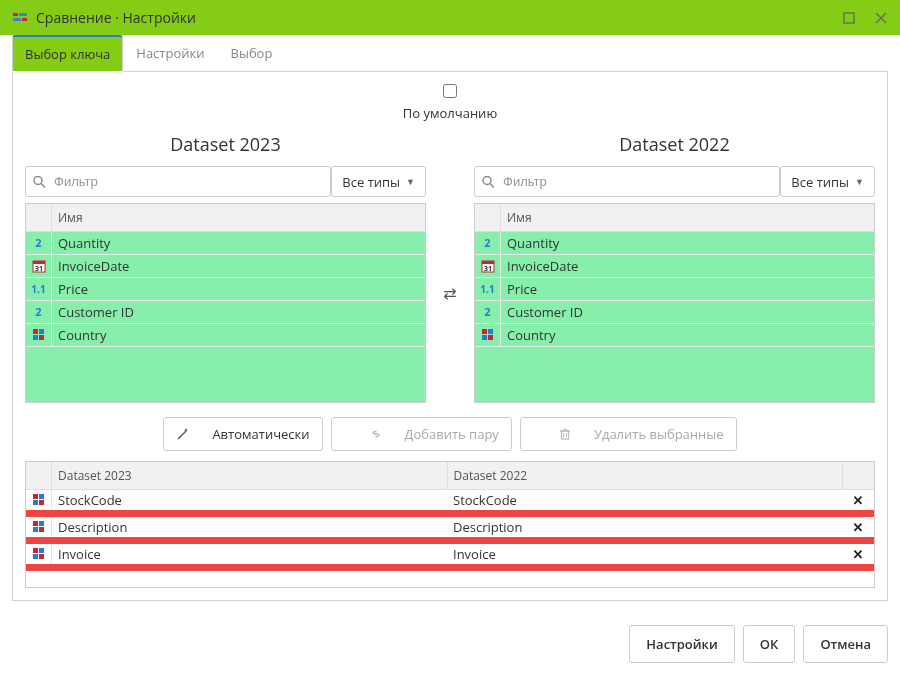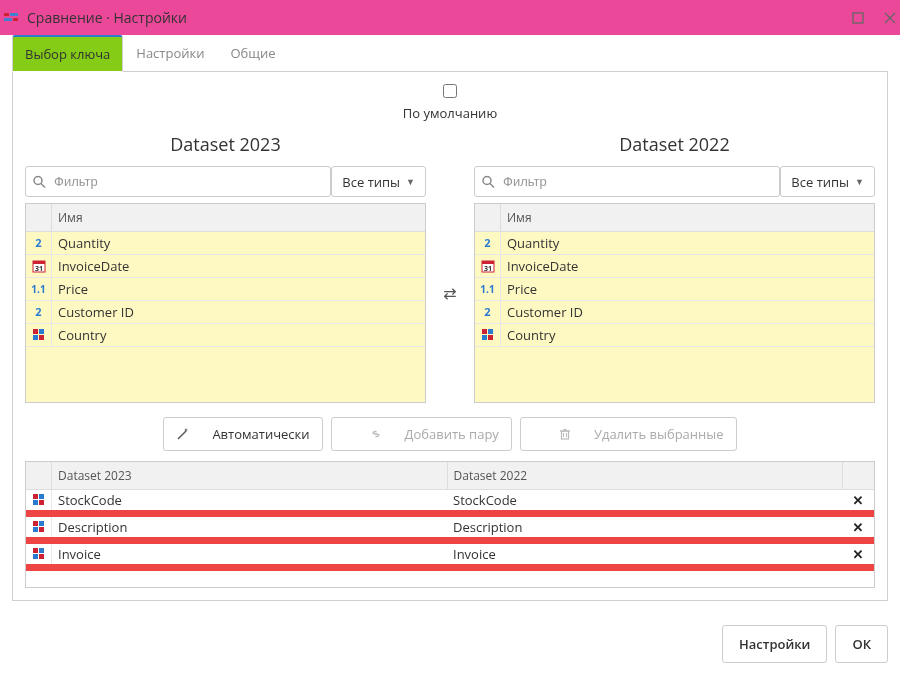--- a/index.html
+++ b/index.html
@@ -1,18 +1,18 @@
 <!DOCTYPE html>
 <html><head>
   <meta charset="utf-8">
   <style>
     * { box-sizing: border-box; margin: 0; padding: 0; }
     body { font-family: -apple-system, "Segoe UI", "Open Sans", sans-serif; font-size: 13px; color: #333; background: #fff; width: 900px; height: 675px; overflow: hidden; }
     .window { display: flex; flex-direction: column; height: 100%; }
-    .title-bar { display: flex; align-items: center; padding: 8px 3px; background: #ec4899; }
+    .title-bar { display: flex; align-items: center; padding: 8px 12px; background: #84cc16; }
     .title-bar .icon { width: 16px; height: 16px; margin-right: 8px; display: flex; align-items: center; justify-content: center; font-size: 10px; }
     .title-bar .title { flex: 1; font-size: 14px; color: #333; }
     .title-bar .win-controls { display: flex; gap: 18px; }
     .title-bar .win-controls span { cursor: pointer; color: #666; font-size: 14px; width: 14px; height: 14px; display: flex; align-items: center; justify-content: center; }
     .tabs { display: flex; padding: 0 12px; }
     .tab { padding: 8px 12px; font-size: 13px; color: #888; cursor: pointer; position: relative; }
     .tab.active { color: #333; border: 1px solid #d0d0d0; border-bottom: 1px solid #fff; border-top: 2px solid #2a7bd0; border-radius: 3px 3px 0 0; margin-bottom: -1px; background: #84cc16; }
     .tab:not(.active) { border: 1px solid transparent; }
     .content { flex: 1; display: flex; flex-direction: column; border: 1px solid #d0d0d0; margin: 0 12px 12px 12px; padding: 12px; overflow: hidden; }
     .checkbox-row { display: flex; align-items: center; gap: 6px; margin-bottom: 10px; flex-direction: column; }
@@ -20,21 +20,21 @@
     .panels { display: flex; align-items: flex-start; gap: 0; flex: 0 0 auto; margin-bottom: 14px; }
     .panel { flex: 1; display: flex; flex-direction: column; }
     .panel-title { text-align: center; font-size: 18px; color: #333; margin-bottom: 10px; font-weight: 400; }
     .panel-controls { display: flex; margin-bottom: 6px; }
     .filter-input { flex: 1; position: relative; }
     .filter-input input { width: 100%; padding: 7px 8px 7px 28px; border: 1px solid #ccc; border-radius: 3px; font-size: 13px; color: #333; }
     .filter-input input::placeholder { color: #999; }
     .filter-input .search-icon { position: absolute; left: 8px; top: 50%; transform: translateY(-50%); color: #888; font-size: 13px; }
     .type-select { display: flex; align-items: center; gap: 6px; padding: 0 10px; border: 1px solid #ccc; border-radius: 3px; font-size: 13px; cursor: pointer; color: #333; }
     .type-select .chevron { font-size: 9px; color: #666; }
-    .grid { border: 1px solid #ccc; height: 200px; background: #fef9c3; }
+    .grid { border: 1px solid #ccc; height: 200px; background: #86efac; }
     .grid-header { display: flex; background: #f1f1f1; border-bottom: 1px solid #ddd; }
     .grid-header .hcell { padding: 5px 6px; font-size: 12px; color: #555; }
     .grid-header .hcell.icon-col { width: 26px; border-right: 1px solid #ddd; }
     .grid-header .hcell.name-col { flex: 1; }
     .grid-body { }
     .grid-row { display: flex; border-bottom: 1px solid #e7e7e7; }
     .grid-row .cell { padding: 2px 6px; font-size: 13px; line-height: 18px; }
     .grid-row .cell.icon-col { width: 26px; border-right: 1px solid #e7e7e7; display: flex; align-items: center; justify-content: center; }
     .grid-row .cell.name-col { flex: 1; color: #333; }
     .type-icon { font-size: 11px; font-weight: 700; display: inline-flex; align-items: center; justify-content: center; width: 18px; height: 16px; }
@@ -95,21 +95,21 @@
             <line x1="1" y1="1" x2="11" y2="11" stroke="#666" stroke-width="1.3"></line>
             <line x1="11" y1="1" x2="1" y2="11" stroke="#666" stroke-width="1.3"></line>
           </svg>
       </span>
     </div>
   </div>
 
   <div class="tabs">
     <div class="tab active">Выбор ключа</div>
     <div class="tab">Настройки</div>
-    <div class="tab">Общие</div>
+    <div class="tab">Выбор</div>
   </div>
 
   <div class="content">
 
     <div class="checkbox-row">
       <input type="checkbox" style="">
       <label>По умолчанию</label>
     </div>
 
     <div class="panels">
@@ -340,15 +340,18 @@
 
   </div>
 
   <div class="footer-buttons">
     <div class="btn">
         <span>Настройки</span>
       </div>
     <div class="btn">
         <span>ОК</span>
       </div>
+    <div class="btn">
+        <span>Отмена</span>
+      </div>
   </div>
 
 </div>
 
 </body></html>

